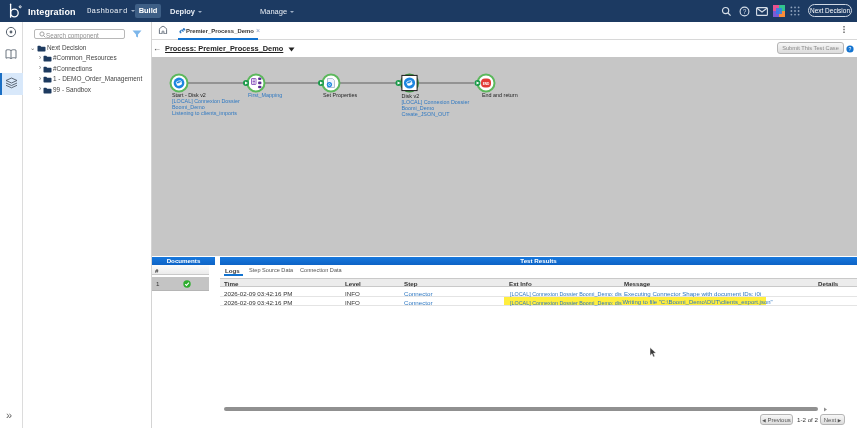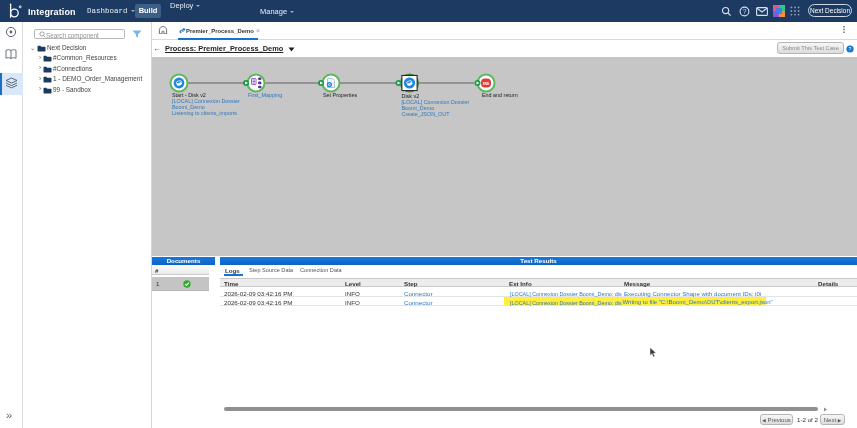--- a/index.html
+++ b/index.html
@@ -43,21 +43,21 @@
 
   <div class="abs" id="nav"></div>
   <svg class="abs" style="left:7px;top:3px" width="18" height="16" viewBox="0 0 18 16">
     <line x1="3.6" y1="1.2" x2="3.6" y2="14.2" stroke="#fff" stroke-width="1.3" stroke-linecap="round"></line>
     <circle cx="7.4" cy="10" r="3.8" fill="none" stroke="#fff" stroke-width="1.3"></circle>
     <circle cx="13.2" cy="3.8" r="1" fill="none" stroke="#fff" stroke-width="0.9"></circle>
   </svg>
   <div class="abs" style="left:28px;top:6.5px;color:#fff;font-size:9px;font-weight:bold;letter-spacing:0.1px;">Integration</div>
   <div class="abs navitem" style="left:87px;top:7px;font-family:Liberation Mono, monospace;">Dashboard<span class="caret"></span></div>
   <div class="abs" id="buildbtn">Build</div>
-  <div class="abs navitem" style="left:170px;top:1px;">Deploy<span class="caret"></span></div>
+  <div class="abs navitem" style="left:170px;top:7px;font-weight:bold;">Deploy<span class="caret"></span></div>
   <div class="abs navitem" style="left:212px;top:7px;padding-left:48px;">Manage<span class="caret"></span></div>
   <svg class="abs" style="left:721px;top:6px" width="11" height="11" viewBox="0 0 11 11">
     <circle cx="4.6" cy="4.6" r="3.1" fill="none" stroke="#d7dfe9" stroke-width="1.2"></circle>
     <line x1="7" y1="7" x2="9.6" y2="9.6" stroke="#d7dfe9" stroke-width="1.2"></line>
   </svg>
   <svg class="abs" style="left:739px;top:6px" width="11" height="11" viewBox="0 0 11 11">
     <circle cx="5.5" cy="5.5" r="4.4" fill="none" stroke="#d7dfe9" stroke-width="1.1"></circle>
     <text x="5.5" y="7.8" font-size="6.5" fill="#d7dfe9" text-anchor="middle" font-family="Liberation Sans">?</text>
   </svg>
   <svg class="abs" style="left:756px;top:7px" width="12" height="9" viewBox="0 0 12 9">

